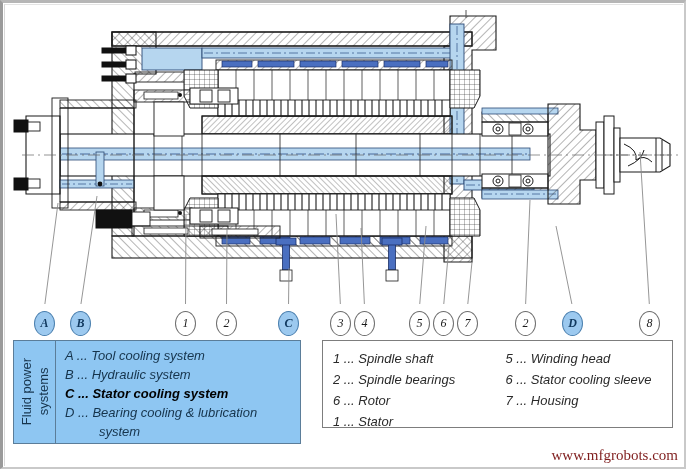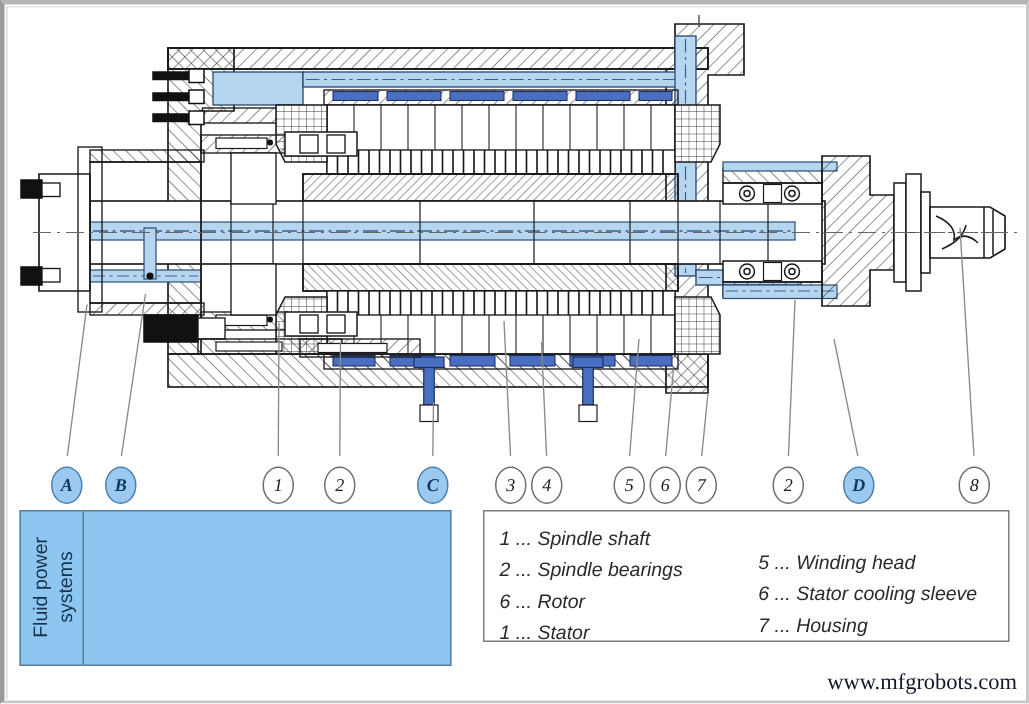--- a/index.html
+++ b/index.html
@@ -144,37 +144,36 @@
     border: 1.2px solid #7d7d7d;
     box-sizing: border-box;
     display: flex;
     padding: 7px 0 0 10px;
   }
   #legend-parts .col {
     width: 50%;
   }
   #legend-parts .col.right {
     padding-left: 6px;
-    margin-top: 16px;
   }
   .pt-item {
     font-size: 13px;
     font-style: italic;
     color: #2a2a2a;
     line-height: 21px;
     font-family: "Liberation Sans", sans-serif;
     white-space: nowrap;
   }
   #watermark {
     position: absolute;
     right: 8px;
     bottom: 2px;
     font-family: "Liberation Serif", serif;
     font-size: 15px;
-    color: #0f172a;
+    color: #7f1d1d;
     letter-spacing: 0px;
   }
 </style>
 </head>
 <body>
 
 <div id="page">
 
   <svg id="drawing" viewBox="0 0 678 300">
     <defs>
@@ -570,20 +569,26 @@
       <div class="bubble" style="left: 639px; top: 311px;">8</div>
     </div>
 
   <div id="legend-row">
 
     <div id="legend-fluid">
       <div class="vert-label">
         <span>Fluid power
 systems</span>
       </div>
+      <div class="items" id="fluid-items">
+          <div class="fl-item">A ... Tool cooling system</div>
+          <div class="fl-item">B ... Hydraulic system</div>
+          <div class="fl-item bold">C ... Stator cooling system</div>
+          <div class="fl-item">D ... Bearing cooling &amp; lubrication<span class="cont">system</span></div>
+        </div>
     </div>
 
     <div id="legend-parts">
       <div class="col left" id="parts-left">
           <div class="pt-item">1 ... Spindle shaft</div>
           <div class="pt-item">2 ... Spindle bearings</div>
           <div class="pt-item">6 ... Rotor</div>
           <div class="pt-item">1 ... Stator</div>
         </div>
       <div class="col right" id="parts-right">

